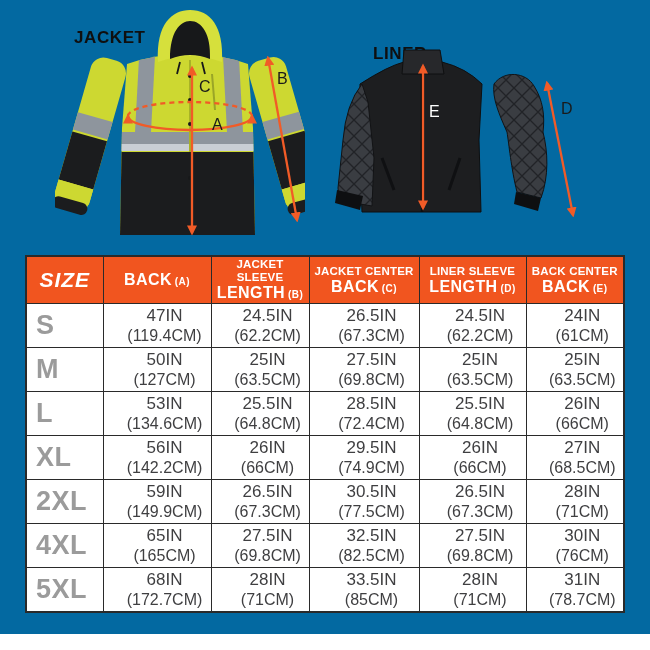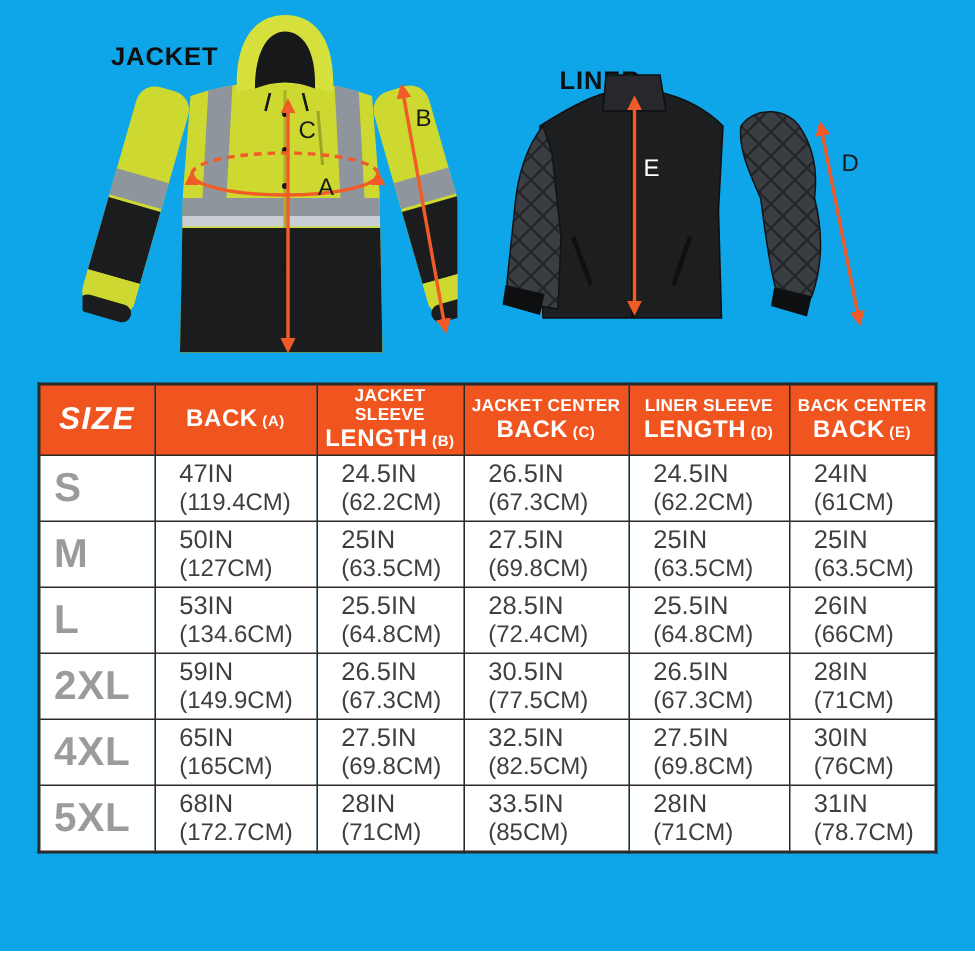--- a/index.html
+++ b/index.html
@@ -1,21 +1,21 @@
 <!DOCTYPE html>
 <html><head>
 <meta charset="utf-8">
 <style>
   html,body{margin:0;padding:0;}
   body{
     width:650px;height:650px;background:#ffffff;
     font-family:"Liberation Sans",sans-serif;
     -webkit-font-smoothing:antialiased;
   }
-  .page{position:relative;width:650px;height:634px;overflow:hidden;background:#0ea5e9;}
+  .page{position:relative;width:650px;height:634px;overflow:hidden;background:#0369a1;}
 
   
   .figures{position:absolute;top:0;left:0;width:650px;height:252px;}
   .fig-label{
     position:absolute;font-weight:bold;font-size:17px;letter-spacing:.6px;
     color:#0f0f0f;
   }
   .fig-label.jacket{left:74px;top:28px;}
   .fig-label.liner{left:351px;top:44px;margin-left:22px;}
   .jacket-svg{position:absolute;left:55px;top:8px;width:250px;height:238px;}
@@ -31,21 +31,21 @@
   }
   .size-chart th,.size-chart td{border:1.5px solid #2a2a2a;}
   .size-chart thead th{
     background:#f1551f;color:#ffffff;height:40px;
     text-align:center;vertical-align:middle;padding:1px 0;
   }
   .h-top{font-size:11.5px;font-weight:bold;letter-spacing:.2px;line-height:1.15;}
   .h-main{font-size:16px;font-weight:bold;letter-spacing:.4px;line-height:1.1;}
   .h-sub{font-size:10px;font-weight:bold;margin-left:3px;}
   th.size-col .h-main{font-size:21px;letter-spacing:1px;font-style:italic;}
-  .size-chart td{height:41px;text-align:left;vertical-align:middle;color:#3f3f41;background:#fff;padding-left:16px;}
+  .size-chart td{height:41px;text-align:center;vertical-align:middle;color:#3f3f41;background:#fff;padding-left:16px;}
   td.size-cell{
     text-align:left;padding-left:9px;font-size:27px;font-weight:bold;
     color:#9b9b9b;letter-spacing:.5px;
   }
   .v-in{font-size:17px;line-height:1.15;}
   .v-cm{font-size:16px;line-height:1.2;}
 </style>
 </head>
 <body>
 
@@ -244,20 +244,43 @@
           <td class="val-cell">
             <div class="v-in">25.5IN</div>
             <div class="v-cm">(64.8CM)</div>
           </td>
           <td class="val-cell">
             <div class="v-in">26IN</div>
             <div class="v-cm">(66CM)</div>
           </td>
         </tr>
         <tr>
+          <td class="size-cell">XL</td>
+          <td class="val-cell">
+            <div class="v-in">56IN</div>
+            <div class="v-cm">(142.2CM)</div>
+          </td>
+          <td class="val-cell">
+            <div class="v-in">26IN</div>
+            <div class="v-cm">(66CM)</div>
+          </td>
+          <td class="val-cell">
+            <div class="v-in">29.5IN</div>
+            <div class="v-cm">(74.9CM)</div>
+          </td>
+          <td class="val-cell">
+            <div class="v-in">26IN</div>
+            <div class="v-cm">(66CM)</div>
+          </td>
+          <td class="val-cell">
+            <div class="v-in">27IN</div>
+            <div class="v-cm">(68.5CM)</div>
+          </td>
+        </tr>
+        <tr>
           <td class="size-cell">2XL</td>
           <td class="val-cell">
             <div class="v-in">59IN</div>
             <div class="v-cm">(149.9CM)</div>
           </td>
           <td class="val-cell">
             <div class="v-in">26.5IN</div>
             <div class="v-cm">(67.3CM)</div>
           </td>
           <td class="val-cell">

